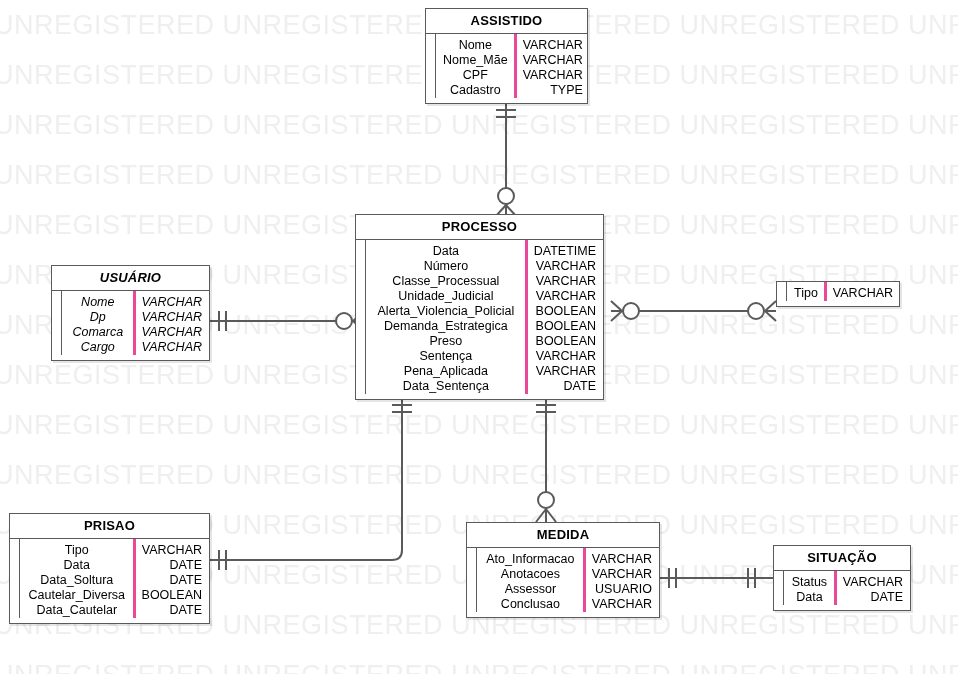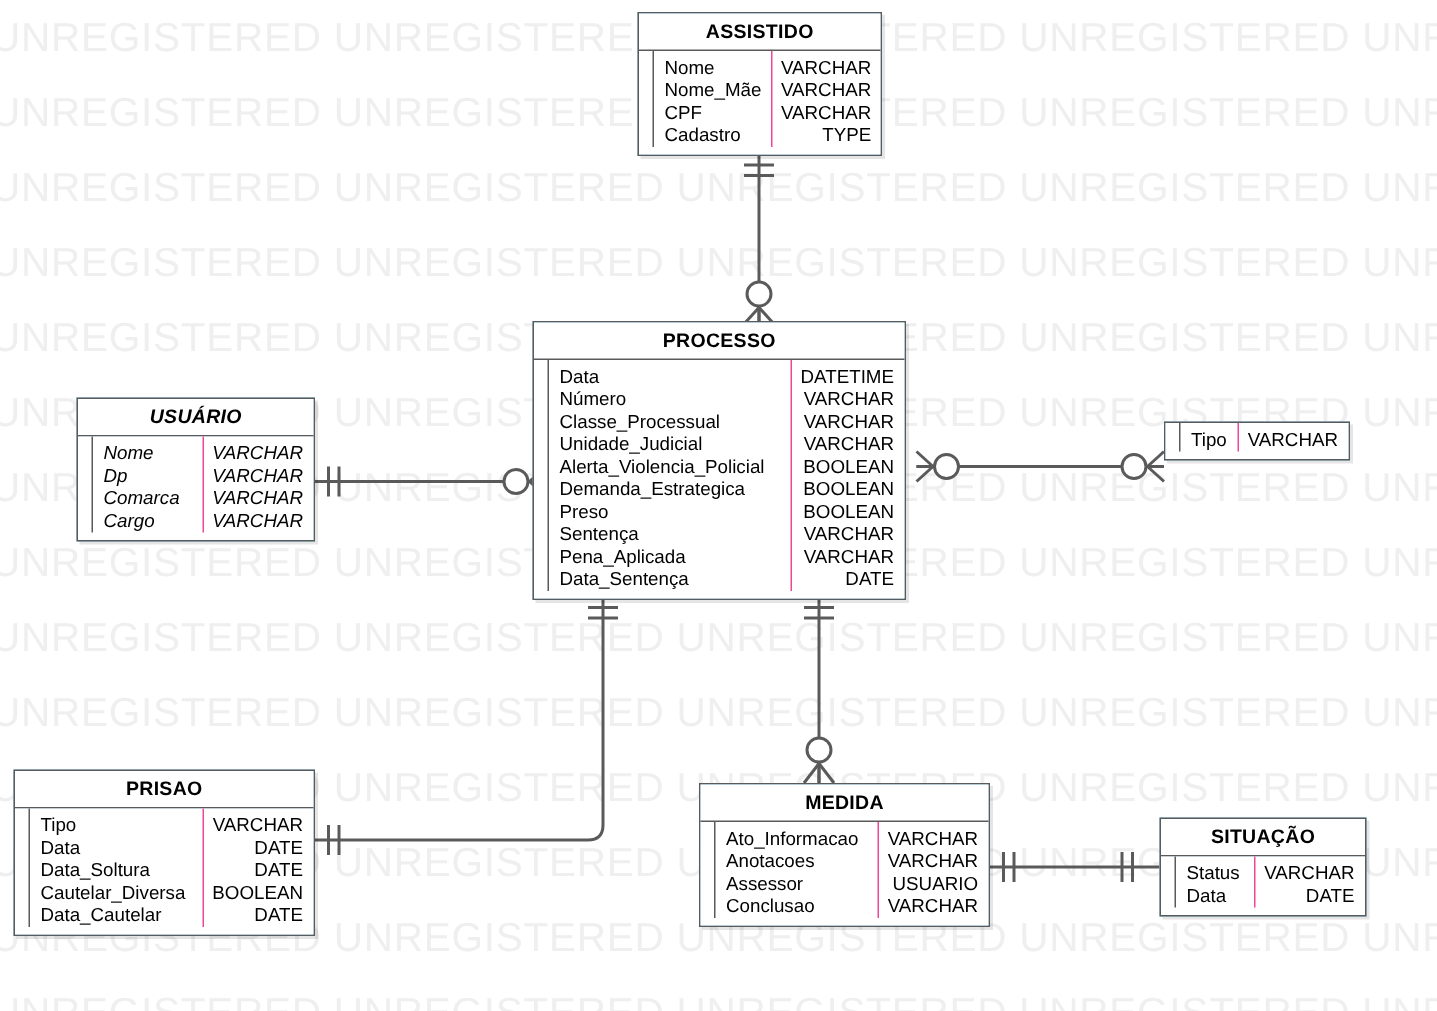--- a/index.html
+++ b/index.html
@@ -74,21 +74,22 @@
     width: 9px;
     flex: 0 0 9px;
     border-right: 1px solid #5a5a5a;
   }
   .cols {
     display: flex;
     flex: 1 1 auto;
   }
   .col-names {
     flex: 1 1 auto;
-    border-right: 1px solid #ec4899;
+    border-right: 3px solid #ec4899;
+    text-align: center;
   }
   .col-types {
     flex: 0 0 auto;
     text-align: right;
   }
   .cell {
     font-size: 12.5px;
     color: #000000;
     line-height: 15px;
     padding: 0 6px 0 7px;

